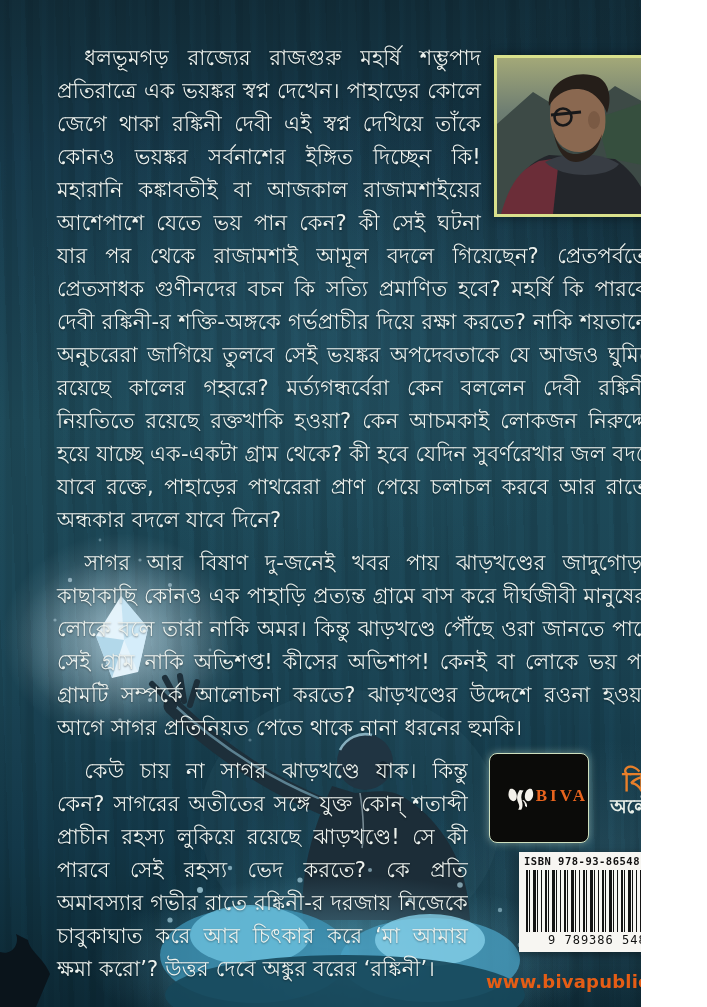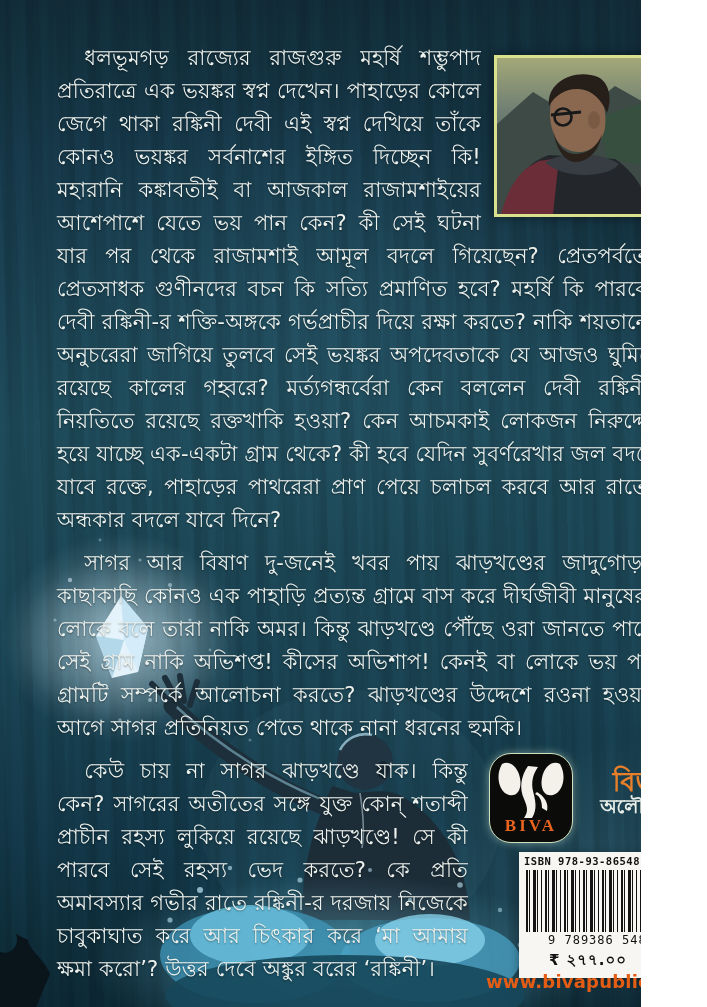--- a/index.html
+++ b/index.html
@@ -31,23 +31,23 @@
   .content p:last-child{margin-bottom:8px;}
   .photo-frame{
     float:right;width:160px;height:156px;margin:13px 0 12px 13px;
     border:3px solid #d9e18c;box-shadow:0 0 10px rgba(0,0,0,.45);
     background:#5f6b60;overflow:hidden;
   }
   .pub-spacer{float:right;clear:right;width:192px;height:228px;}
   .publisher{position:absolute;left:489px;top:753px;width:212px;z-index:5;}
   .pub-row{display:flex;align-items:flex-start;}
   .logo-tile{
-    width:82px;height:88px;border-radius:22px;background:#0b0b09;
+    width:82px;height:88px;border-radius:8px;background:#0b0b09;
     border:1px solid #cfe0bf;box-shadow:0 0 8px rgba(220,245,220,.45);
-    display:flex;flex-direction:column;align-items:center;justify-content:flex-start;flex:none;
+    display:flex;flex-direction:row;align-items:center;justify-content:flex-start;flex:none;padding-left:16px;
   }
   .logo-word{font-family:"Liberation Serif","DejaVu Serif",serif;font-weight:bold;font-size:17px;letter-spacing:3px;color:#e8641e;margin-top:-4px;}
   .series-col{width:118px;text-align:center;line-height:1.08;margin-left:6px;padding-top:2px;}
   .series-l1{color:#e87f2a;font-size:27px;font-weight:bold;margin-top:12px;}
   .series-l2{color:#e9efe8;font-size:19px;font-weight:bold;}
   .series-l3{color:#7fae3e;font-size:26px;font-weight:bold;text-shadow:0 0 2px rgba(230,120,30,.5);}
   .isbn-box{
     width:128px;margin:9px 0 0 30px;background:#f7f6f2;color:#111;
     padding:3px 5px 5px 5px;box-shadow:0 2px 8px rgba(0,0,0,.4);text-align:center;
   }
@@ -195,19 +195,18 @@
       </div>
       <div class="series-col">
         <div class="series-l1">বিভা</div>
         <div class="series-l2">অলৌকিক</div>
       </div>
     </div>
     <div class="isbn-box">
       <div class="isbn-label">ISBN 978-93-86548-84-9</div>
       <div class="bars"></div>
       <div class="bar-digits">9 789386 548849 &gt;</div>
-      <div class="price">₹ ২৭৭.০০</div>
     </div>
   </div>
 
   <div class="website">www.bivapublication.com</div>
 
 </div>
 
 </body></html>

